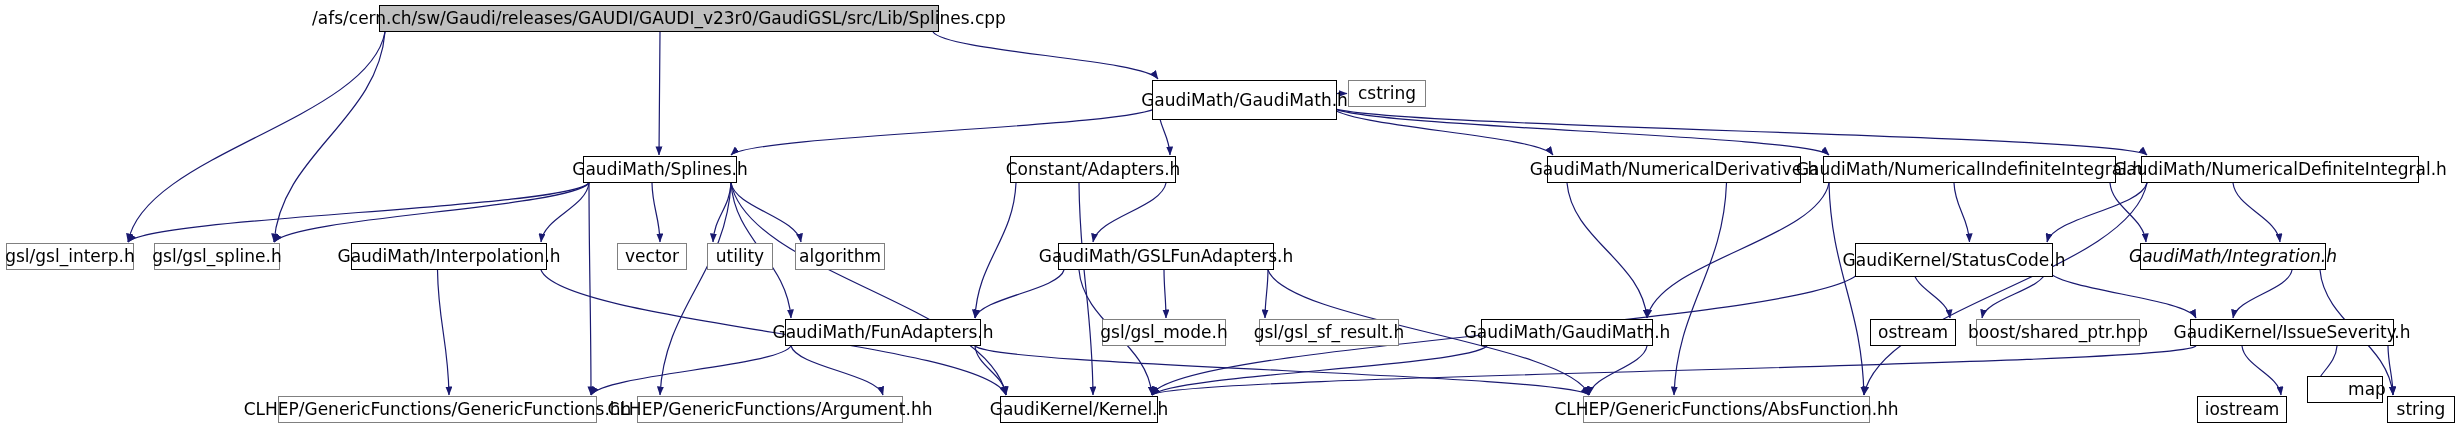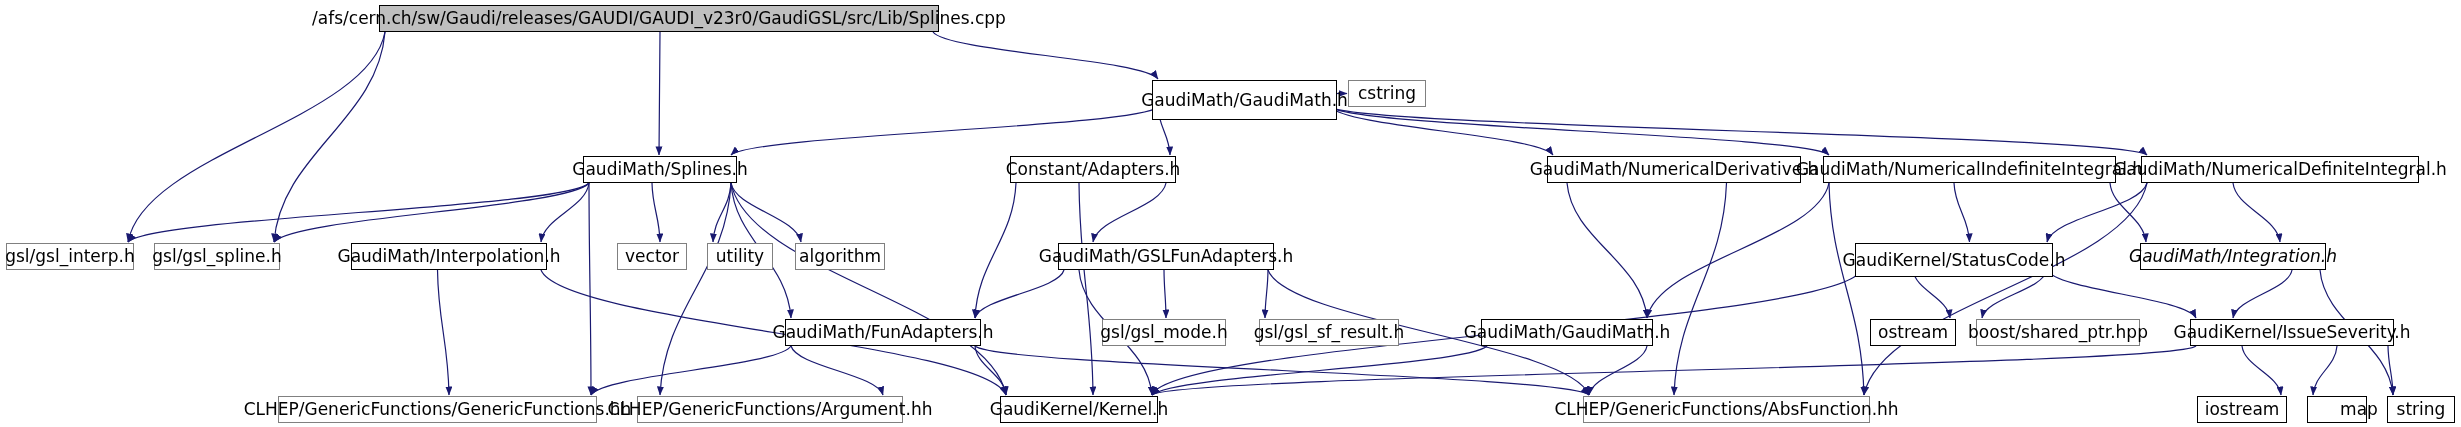--- a/index.html
+++ b/index.html
@@ -159,19 +159,19 @@
     </div>
     <div class="node bold" style="left: 1000px; top: 396px; width: 158px; height: 27px;">
       <span>GaudiKernel/Kernel.h</span>
     </div>
     <div class="node " style="left: 1583px; top: 396px; width: 287px; height: 27px;">
       <span>CLHEP/GenericFunctions/AbsFunction.hh</span>
     </div>
     <div class="node bold" style="left: 2197px; top: 396px; width: 90px; height: 27px; text-align: center;">
       <span>iostream</span>
     </div>
-    <div class="node bold" style="left: 2307px; top: 396px; width: 60px; height: 27px; padding-left: 44px;">
+    <div class="node bold" style="left: 2307px; top: 376px; width: 76px; height: 27px; padding-left: 44px;">
       <span>map</span>
     </div>
     <div class="node bold" style="left: 2387px; top: 396px; width: 68px; height: 27px;">
       <span>string</span>
     </div>
   </div>
 
 </body></html>

